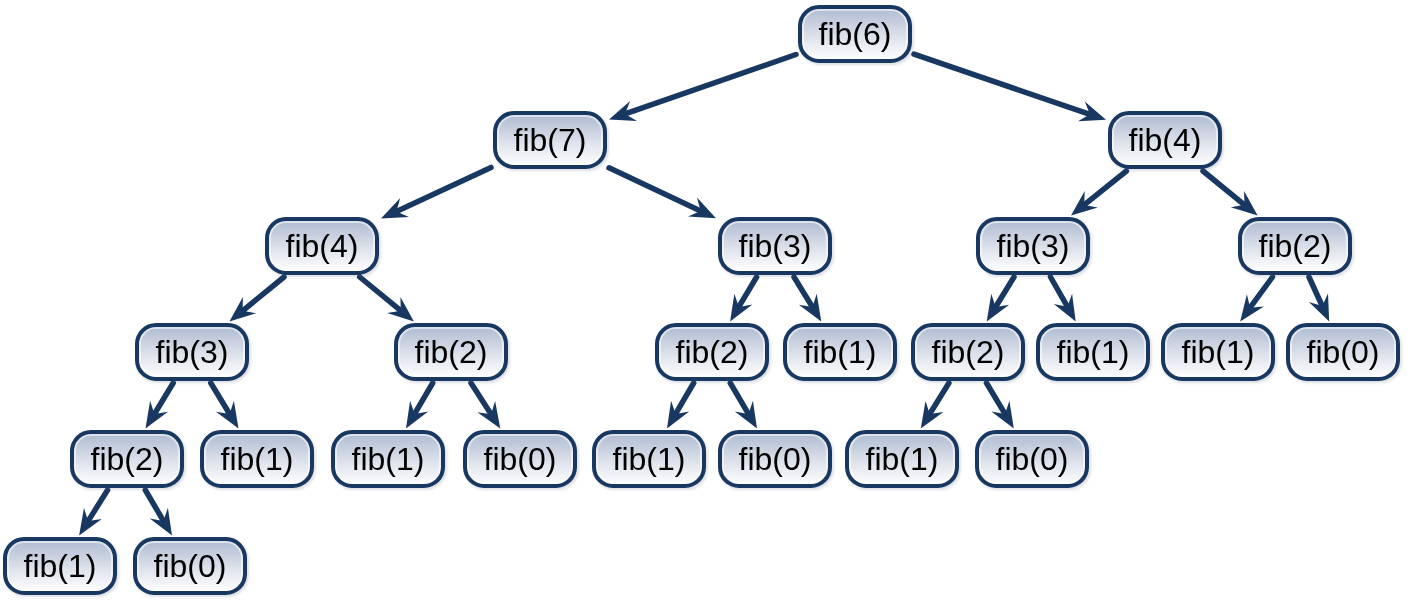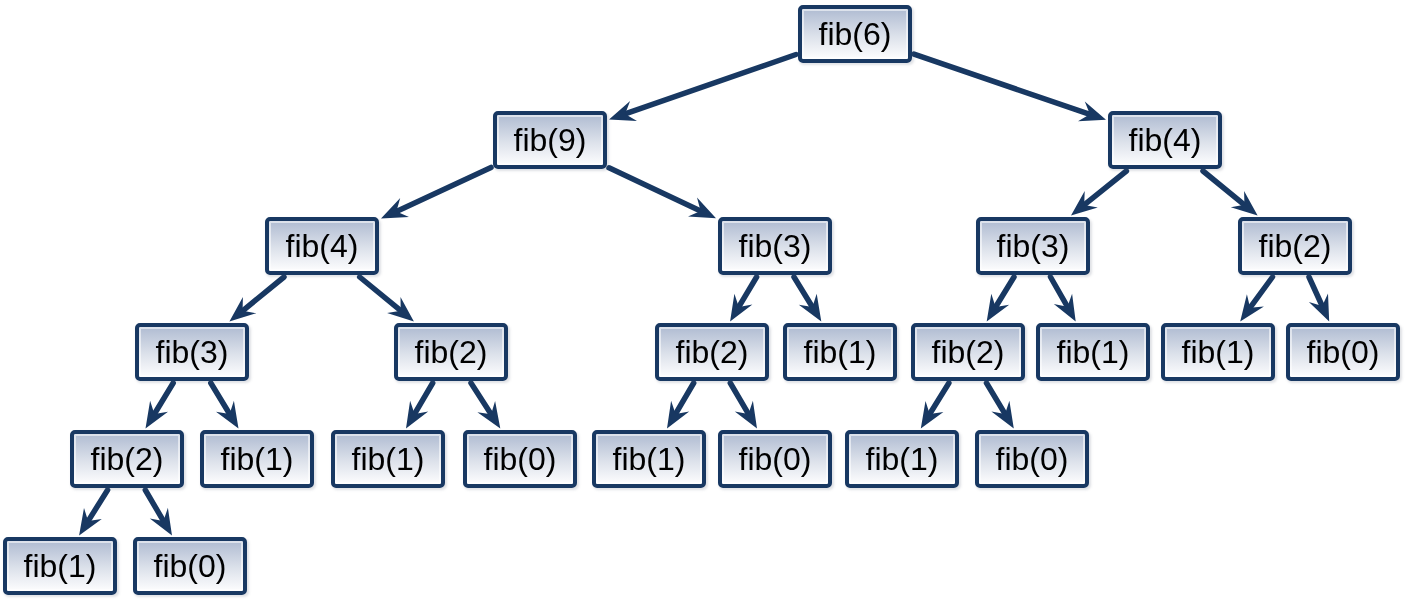--- a/index.html
+++ b/index.html
@@ -14,21 +14,21 @@
     left: 0; top: 0;
     width: 100%; height: 100%;
     display: block;
   }
   .nodes-layer { position: absolute; left: 0; top: 0; width: 100%; height: 100%; }
   .node {
     position: absolute;
     box-sizing: border-box;
     border-style: solid;
     border-width: 4px;
-    border-radius: 5px;
+    border-radius: 21px;
     display: flex;
     align-items: center;
     justify-content: center;
     font-size: 32px;
     letter-spacing: 0px;
     box-shadow: inset 0 0 0 2px rgba(255,255,255,0.55), 1.5px 2px 2.5px rgba(80,90,110,0.18);
     user-select: none;
     white-space: nowrap;
   }
 </style>
@@ -129,21 +129,21 @@
         <line x1="107.6" y1="490" x2="88.1" y2="521.1" stroke="#183862" stroke-width="5.5" stroke-linecap="round"></line>
         <polygon points="79.1,535.5 84,507.9 88.1,521.1 101.8,519" fill="#183862"></polygon>
       </g>
       <g>
         <line x1="145.3" y1="490" x2="163.4" y2="520.9" stroke="#183862" stroke-width="5.5" stroke-linecap="round"></line>
         <polygon points="172,535.5 149.8,518.4 163.4,520.9 167.9,507.8" fill="#183862"></polygon>
       </g>
     </svg>
   <div class="nodes-layer" id="nodes">
       <div class="node" style="width: 114px; height: 58px; left: 798px; top: 5px; border-color: rgb(24, 56, 98); color: rgb(0, 0, 0); background: linear-gradient(rgb(176, 188, 210) 0%, rgb(221, 226, 235) 55%, rgb(253, 253, 254) 100%);">fib(6)</div>
-      <div class="node" style="width: 114px; height: 58px; left: 493px; top: 111px; border-color: rgb(24, 56, 98); color: rgb(0, 0, 0); background: linear-gradient(rgb(176, 188, 210) 0%, rgb(221, 226, 235) 55%, rgb(253, 253, 254) 100%);">fib(9)</div>
+      <div class="node" style="width: 114px; height: 58px; left: 493px; top: 111px; border-color: rgb(24, 56, 98); color: rgb(0, 0, 0); background: linear-gradient(rgb(176, 188, 210) 0%, rgb(221, 226, 235) 55%, rgb(253, 253, 254) 100%);">fib(7)</div>
       <div class="node" style="width: 114px; height: 58px; left: 1108px; top: 111px; border-color: rgb(24, 56, 98); color: rgb(0, 0, 0); background: linear-gradient(rgb(176, 188, 210) 0%, rgb(221, 226, 235) 55%, rgb(253, 253, 254) 100%);">fib(4)</div>
       <div class="node" style="width: 114px; height: 58px; left: 265px; top: 217px; border-color: rgb(24, 56, 98); color: rgb(0, 0, 0); background: linear-gradient(rgb(176, 188, 210) 0%, rgb(221, 226, 235) 55%, rgb(253, 253, 254) 100%);">fib(4)</div>
       <div class="node" style="width: 114px; height: 58px; left: 718px; top: 217px; border-color: rgb(24, 56, 98); color: rgb(0, 0, 0); background: linear-gradient(rgb(176, 188, 210) 0%, rgb(221, 226, 235) 55%, rgb(253, 253, 254) 100%);">fib(3)</div>
       <div class="node" style="width: 114px; height: 58px; left: 976px; top: 217px; border-color: rgb(24, 56, 98); color: rgb(0, 0, 0); background: linear-gradient(rgb(176, 188, 210) 0%, rgb(221, 226, 235) 55%, rgb(253, 253, 254) 100%);">fib(3)</div>
       <div class="node" style="width: 114px; height: 58px; left: 1238px; top: 217px; border-color: rgb(24, 56, 98); color: rgb(0, 0, 0); background: linear-gradient(rgb(176, 188, 210) 0%, rgb(221, 226, 235) 55%, rgb(253, 253, 254) 100%);">fib(2)</div>
       <div class="node" style="width: 114px; height: 58px; left: 135px; top: 323px; border-color: rgb(24, 56, 98); color: rgb(0, 0, 0); background: linear-gradient(rgb(176, 188, 210) 0%, rgb(221, 226, 235) 55%, rgb(253, 253, 254) 100%);">fib(3)</div>
       <div class="node" style="width: 114px; height: 58px; left: 394px; top: 323px; border-color: rgb(24, 56, 98); color: rgb(0, 0, 0); background: linear-gradient(rgb(176, 188, 210) 0%, rgb(221, 226, 235) 55%, rgb(253, 253, 254) 100%);">fib(2)</div>
       <div class="node" style="width: 114px; height: 58px; left: 655px; top: 323px; border-color: rgb(24, 56, 98); color: rgb(0, 0, 0); background: linear-gradient(rgb(176, 188, 210) 0%, rgb(221, 226, 235) 55%, rgb(253, 253, 254) 100%);">fib(2)</div>
       <div class="node" style="width: 114px; height: 58px; left: 783px; top: 323px; border-color: rgb(24, 56, 98); color: rgb(0, 0, 0); background: linear-gradient(rgb(176, 188, 210) 0%, rgb(221, 226, 235) 55%, rgb(253, 253, 254) 100%);">fib(1)</div>
       <div class="node" style="width: 114px; height: 58px; left: 911px; top: 323px; border-color: rgb(24, 56, 98); color: rgb(0, 0, 0); background: linear-gradient(rgb(176, 188, 210) 0%, rgb(221, 226, 235) 55%, rgb(253, 253, 254) 100%);">fib(2)</div>

